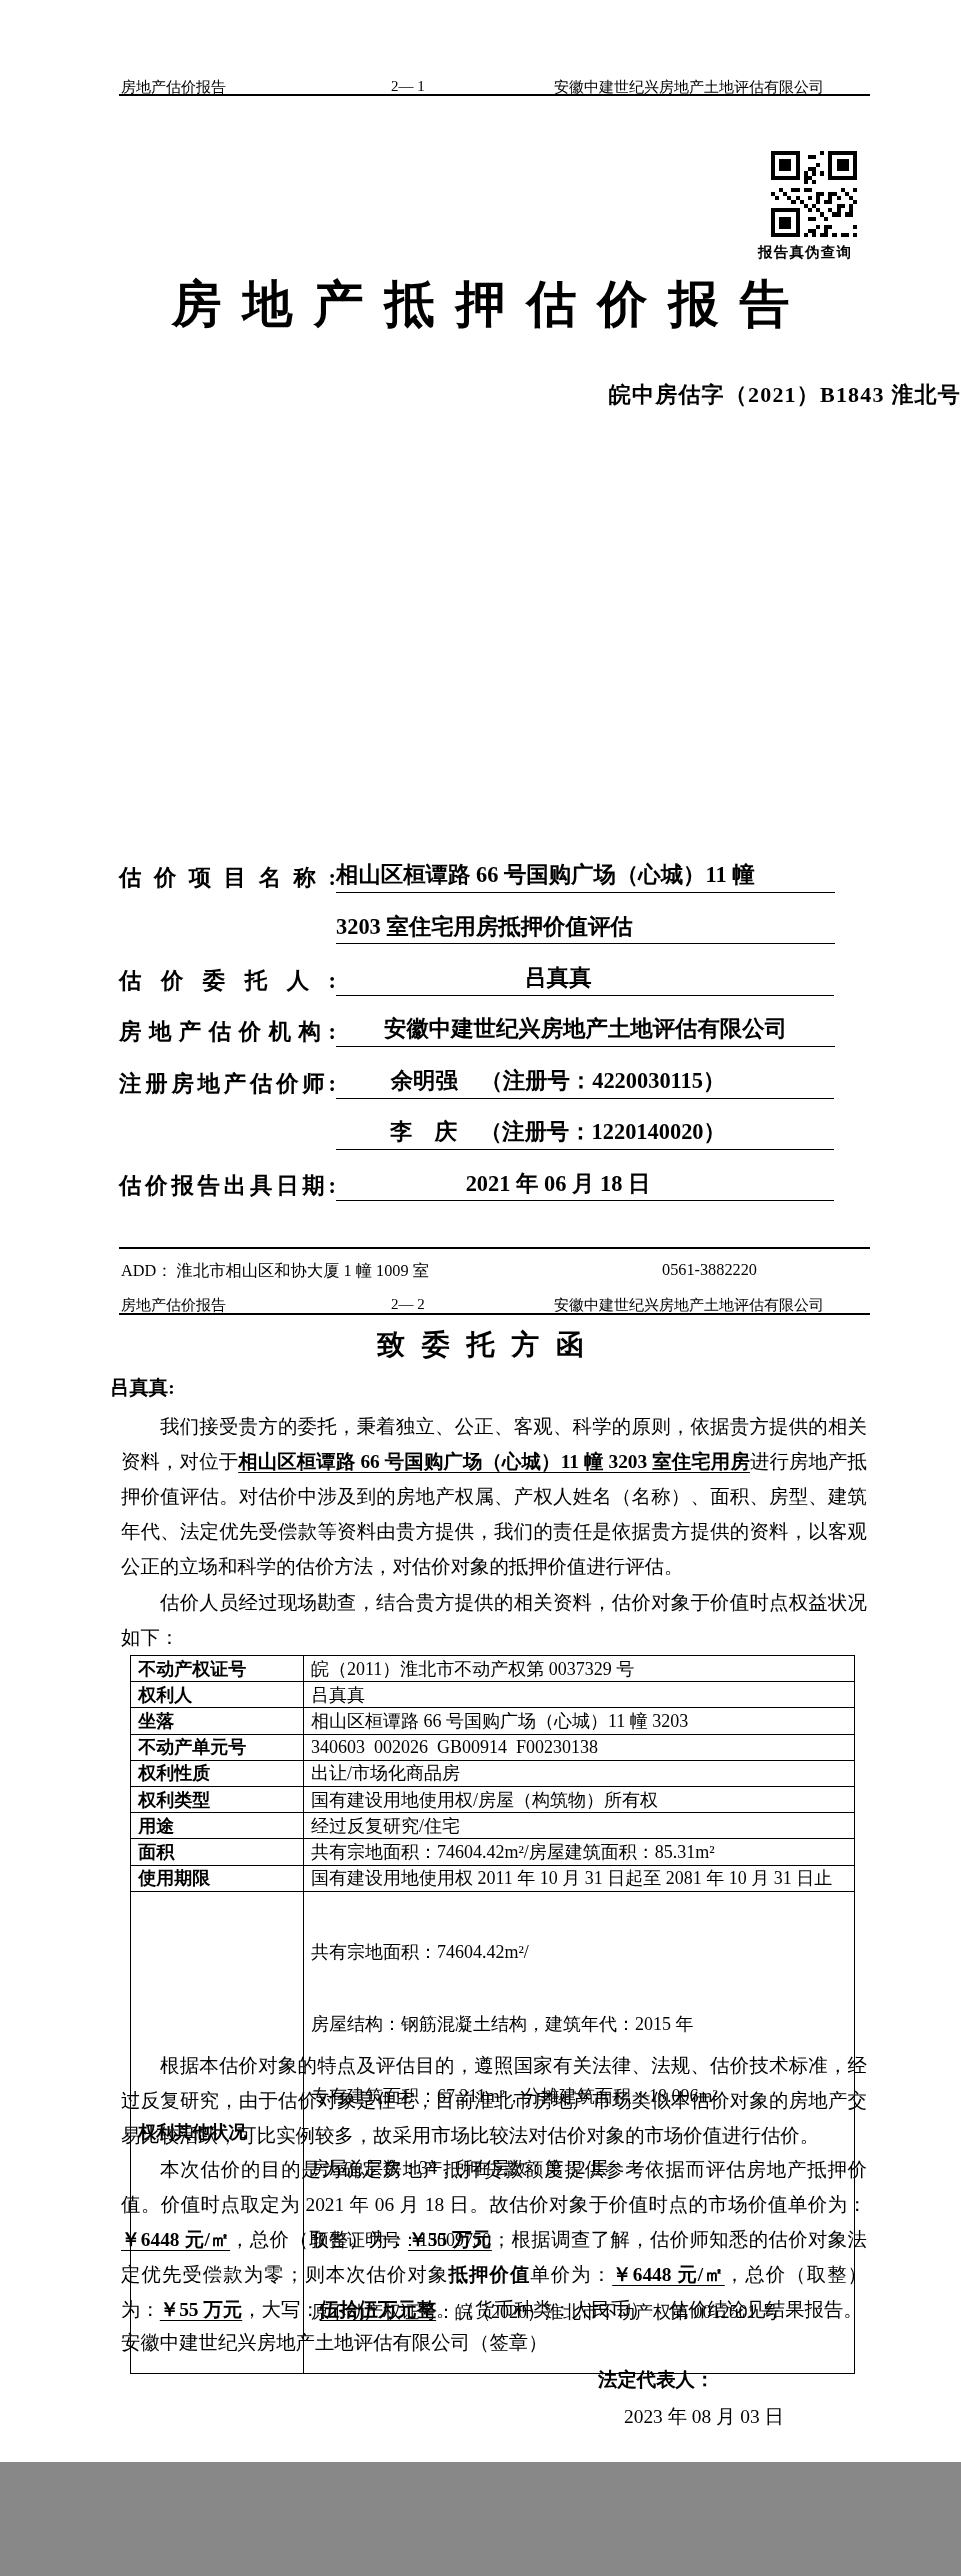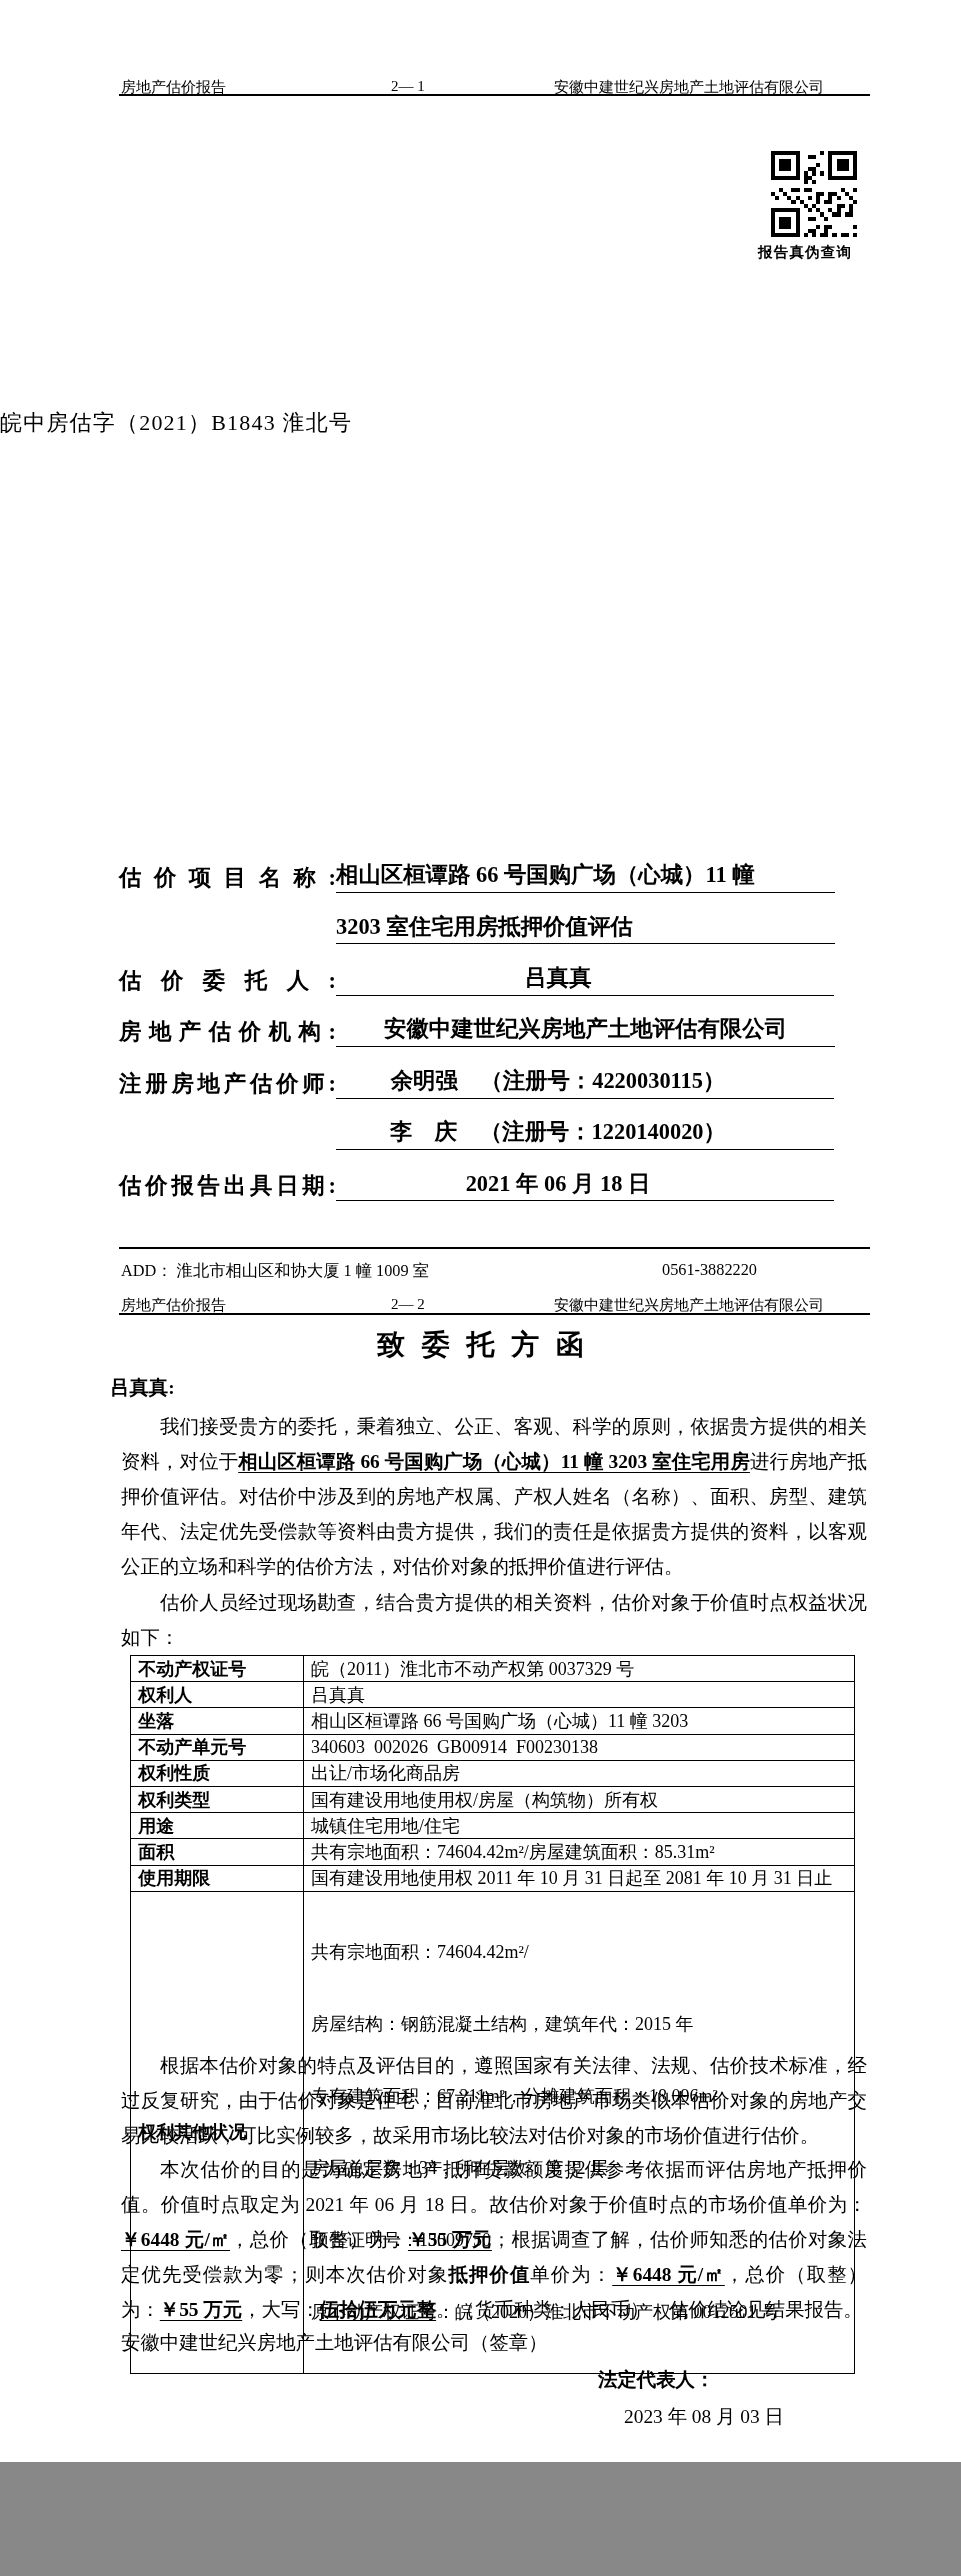--- a/index.html
+++ b/index.html
@@ -18,22 +18,22 @@
   .rule{position:absolute;left:119px;width:751px;height:1.8px;background:#000;}
   .foot-text{font-size:16.3px;white-space:nowrap;}
   
   .qr-box{position:absolute;left:771px;top:151px;width:86px;height:86px;}
   .qr-box svg{width:100%;height:100%;display:block;}
   .qr-caption{position:absolute;left:758px;top:243px;width:113px;
     font-size:14.5px;font-weight:bold;letter-spacing:1.2px;white-space:nowrap;}
   
   .cover-title{position:absolute;left:0;top:271px;width:100%;text-align:center;
     font-size:50px;font-weight:bold;letter-spacing:.42em;text-indent:.42em;white-space:nowrap;}
-  .cover-docno{position:absolute;left:0;top:380px;width:100%;text-align:left;
-    font-size:22px;font-weight:normal;letter-spacing:1.2px;margin-top:28px;}
+  .cover-docno{position:absolute;left:0;top:380px;width:100%;text-align:right;
+    font-size:22px;font-weight:bold;letter-spacing:1.2px;}
   .fields{position:absolute;left:119px;top:861px;width:751px;}
   .field-row{display:flex;align-items:flex-end;height:32px;margin-bottom:19.4px;}
   .field-label{width:217px;flex:none;font-size:22.4px;font-weight:bold;
     text-align:justify;text-align-last:justify;white-space:nowrap;}
   .field-value{width:499px;flex:none;font-size:22.4px;font-weight:bold;
     border-bottom:1.8px solid #000;padding-bottom:1.8px;white-space:nowrap;}
   .val-left{text-align:left;}
   .val-center{text-align:center;padding-right:54px;width:444px;}
   
   .letter-title{position:absolute;left:0;top:1326px;width:100%;text-align:center;
@@ -147,20 +147,21 @@
         <rect x="12" y="20" width="1" height="1"></rect>
         <rect x="13" y="20" width="1" height="1"></rect>
         <rect x="15" y="20" width="1" height="1"></rect>
         <rect x="17" y="20" width="1" height="1"></rect>
         <rect x="18" y="20" width="1" height="1"></rect>
         <rect x="20" y="20" width="1" height="1"></rect>
       </svg>
   </div>
   <div class="qr-caption">报告真伪查询</div>
 
+  <div class="cover-title">房地产抵押估价报告</div>
   <div class="cover-docno">皖中房估字（2021）B1843 淮北号</div>
 
   <div class="fields">
     <div class="field-row">
       <span class="field-label">估价项目名称:</span>
       <span class="field-value val-left">相山区桓谭路 66 号国购广场（心城）11 幢</span>
     </div>
     <div class="field-row">
       <span class="field-label" style="visibility:hidden;"></span>
       <span class="field-value val-left">3203 室住宅用房抵押价值评估</span>
@@ -224,21 +225,21 @@
       <tr>
         <td class="k">权利性质</td>
         <td>出让/市场化商品房</td>
       </tr>
       <tr>
         <td class="k">权利类型</td>
         <td>国有建设用地使用权/房屋（构筑物）所有权</td>
       </tr>
       <tr>
         <td class="k">用途</td>
-        <td>城镇住宅用地/住宅</td>
+        <td>经过反复研究/住宅</td>
       </tr>
       <tr>
         <td class="k">面积</td>
         <td>共有宗地面积：74604.42m²/房屋建筑面积：85.31m²</td>
       </tr>
       <tr>
         <td class="k">使用期限</td>
         <td>国有建设用地使用权 2011 年 10 月 31 日起至 2081 年 10 月 31 日止</td>
       </tr>
       <tr>

